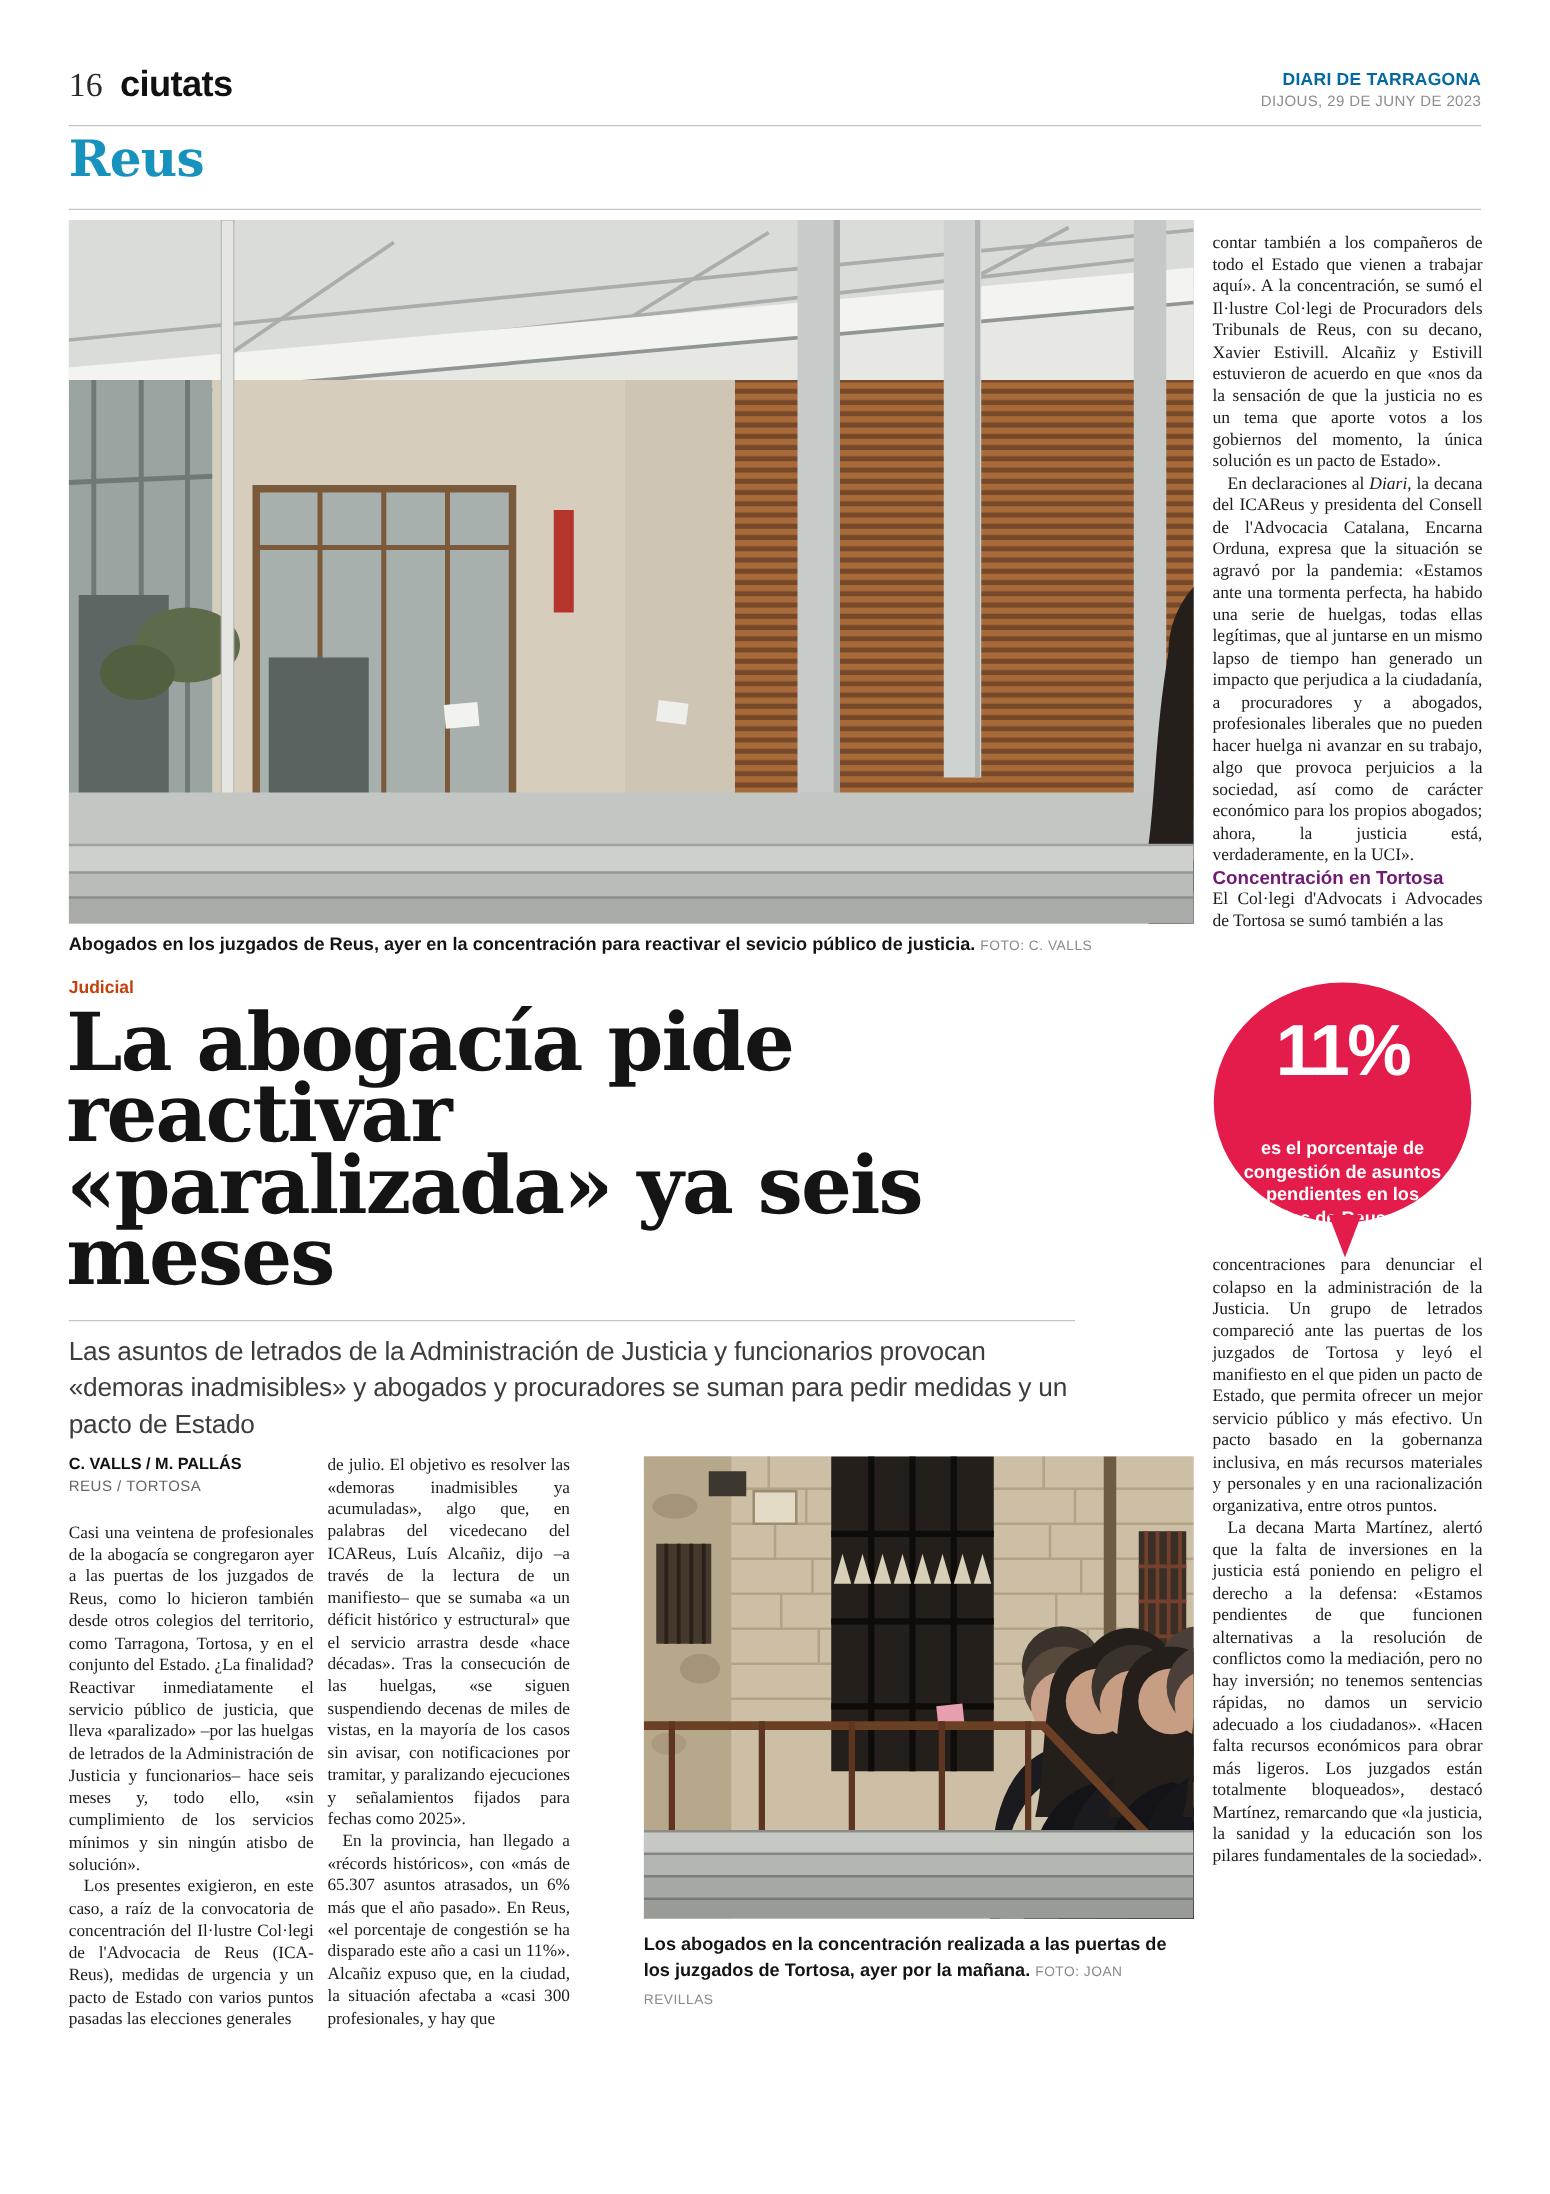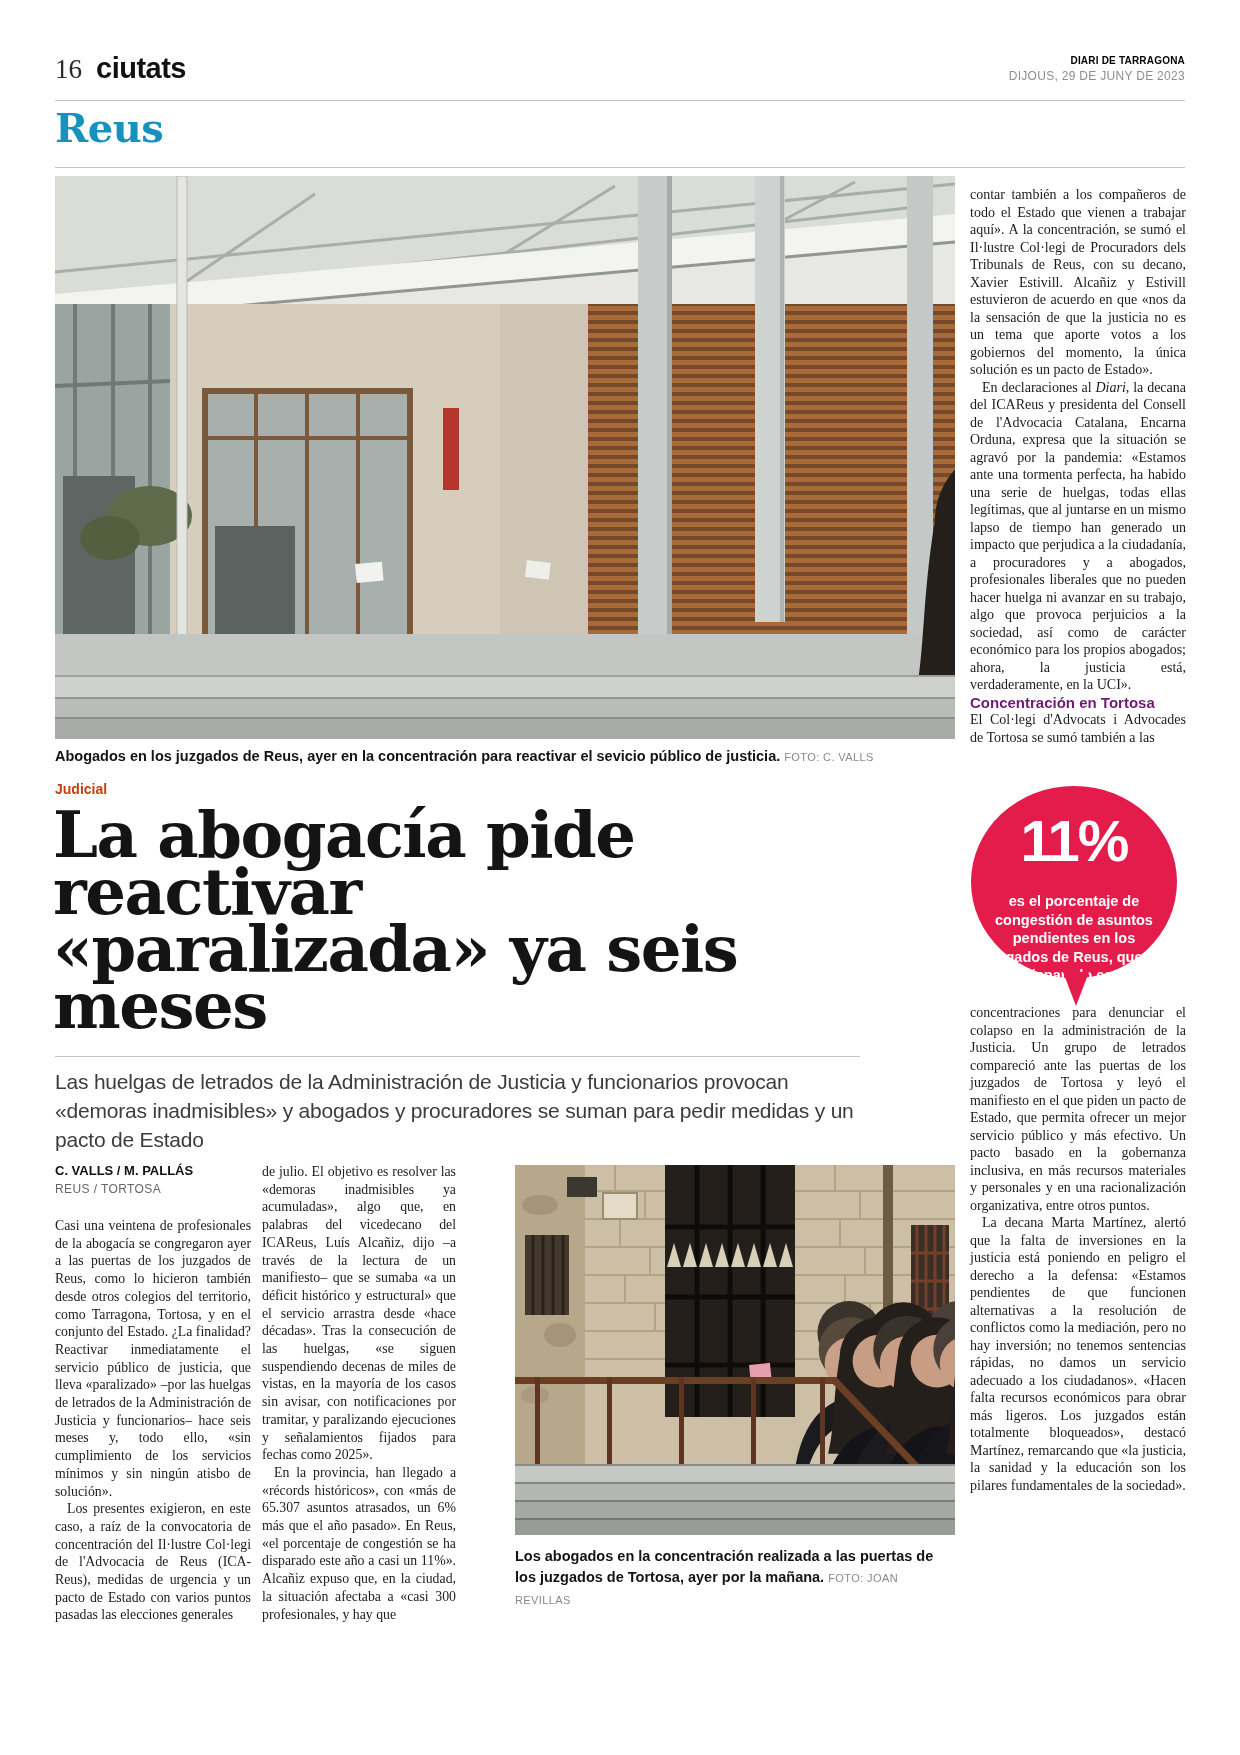--- a/index.html
+++ b/index.html
@@ -4,22 +4,22 @@
 <style>
   html,body{margin:0;padding:0;background:#ffffff;}
   .page{position:relative;width:1240px;height:1755px;background:#fff;overflow:hidden;
         font-family:"Liberation Serif",serif;color:#1b1b1b;}
   .abs{position:absolute;}
 
   
   .pagenum{font-family:"Liberation Serif",serif;font-size:27px;color:#2a2a2a;}
   .sectionname{font-family:"Liberation Sans",sans-serif;font-weight:800;font-size:29px;
                letter-spacing:-0.5px;color:#111;}
-  .masthead{font-family:"Liberation Sans",sans-serif;font-weight:700;font-size:10px;
-            color:#000000;text-align:right;letter-spacing:0.2px;}
+  .masthead{font-family:"Liberation Sans",sans-serif;font-weight:700;font-size:14px;
+            color:#0369a1;text-align:right;letter-spacing:0.2px;}
   .edition-date{font-family:"Liberation Sans",sans-serif;font-size:12px;color:#8d8d8d;
             text-align:right;letter-spacing:0.3px;margin-top:3px;}
   .hrule{position:absolute;height:1px;background:#c3c3c3;}
 
   .local-section{font-family:"DejaVu Serif","Liberation Serif",serif;font-weight:700;
                  font-size:40px;color:#1792bd;letter-spacing:-0.5px;}
 
   
   .photo{position:absolute;overflow:hidden;background:#d8d8d4;}
   .photo svg{display:block;}
@@ -51,21 +51,21 @@
   .badge-wrap{position:relative;margin:40px 0 26px 1px;width:206px;}
   .badge{width:206px;height:192px;background:#e31c4c;border-radius:50%;
          display:flex;flex-direction:column;align-items:center;justify-content:flex-start;
          padding-top:26px;box-sizing:border-box;gap:16px;}
   .badge-tail{position:absolute;left:92px;top:186px;width:0;height:0;
               border-left:13px solid transparent;border-right:13px solid transparent;
               border-top:34px solid #e31c4c;}
   .badge-value{font-family:"Liberation Sans",sans-serif;font-weight:700;font-size:58px;
                line-height:58px;color:#fff;letter-spacing:-2px;}
   .badge-text{font-family:"Liberation Sans",sans-serif;font-weight:700;font-size:14.5px;
-              line-height:18.5px;color:#fff;text-align:center;width:178px;margin-top:6px;}
+              line-height:18.5px;color:#fff;text-align:center;width:178px;margin-top:24px;}
 </style>
 </head>
 <body>
 
 <svg width="0" height="0" style="position:absolute" aria-hidden="true">
   <defs>
     <symbol id="sym-m" viewBox="0 0 40 120">
       <circle cx="20" cy="10.5" r="7.3" fill="#3a332c"></circle>
       <circle cx="20" cy="13.5" r="5.9" fill="#c79d83"></circle>
       <path d="M6,120 L7,50 Q7,28 20,25 Q33,28 33,50 L34,120 Z" fill="#1b1b1f"></path>
@@ -198,21 +198,21 @@
     <span class="credit">FOTO: C. VALLS</span>
   </div>
 
   <div class="abs kicker" style="left:55px;top:781px;">Judicial</div>
   <div class="abs headline" style="left:53px;top:806px;width:830px;">
     <div>La abogacía pide reactivar</div>
     <div>«paralizada» ya seis meses</div>
   </div>
 
   <div class="hrule" style="left:55px;top:1056px;width:805px;"></div>
-  <div class="abs standfirst" style="left:55px;top:1067px;width:805px;">Las huelgas de letrados de la Administración de Justicia y funcionarios provocan «demoras inadmisibles» y abogados y procuradores se suman para pedir medidas y un pacto de Estado</div>
+  <div class="abs standfirst" style="left:55px;top:1067px;width:805px;">Las asuntos de letrados de la Administración de Justicia y funcionarios provocan «demoras inadmisibles» y abogados y procuradores se suman para pedir medidas y un pacto de Estado</div>
 
   <div class="abs" style="left:55px;top:1163px;">
     <div class="byline">C. VALLS / M. PALLÁS</div>
     <div class="dateline">REUS / TORTOSA</div>
   </div>
 
   <div class="abs bodycol" style="left:55px;top:1217px;width:196px;">
     <p>Casi una veintena de profesionales de la abogacía se congregaron ayer a las puertas de los juzgados de Reus, como lo hicieron también desde otros colegios del territorio, como Tarragona, Tortosa, y en el conjunto del Estado. ¿La finalidad? Reactivar inmediatamente el servicio público de justicia, que lleva «paralizado» –por las huelgas de letrados de la Administración de Justicia y funcionarios– hace seis meses y, todo ello, «sin cumplimiento de los servicios mínimos y sin ningún atisbo de solución».</p>
     <p>Los presentes exigieron, en este caso, a raíz de la convocatoria de concentración del Il·lustre Col·legi de l'Advocacia de Reus (ICA-Reus), medidas de urgencia y un pacto de Estado con varios puntos pasadas las elecciones generales</p>
   </div>

